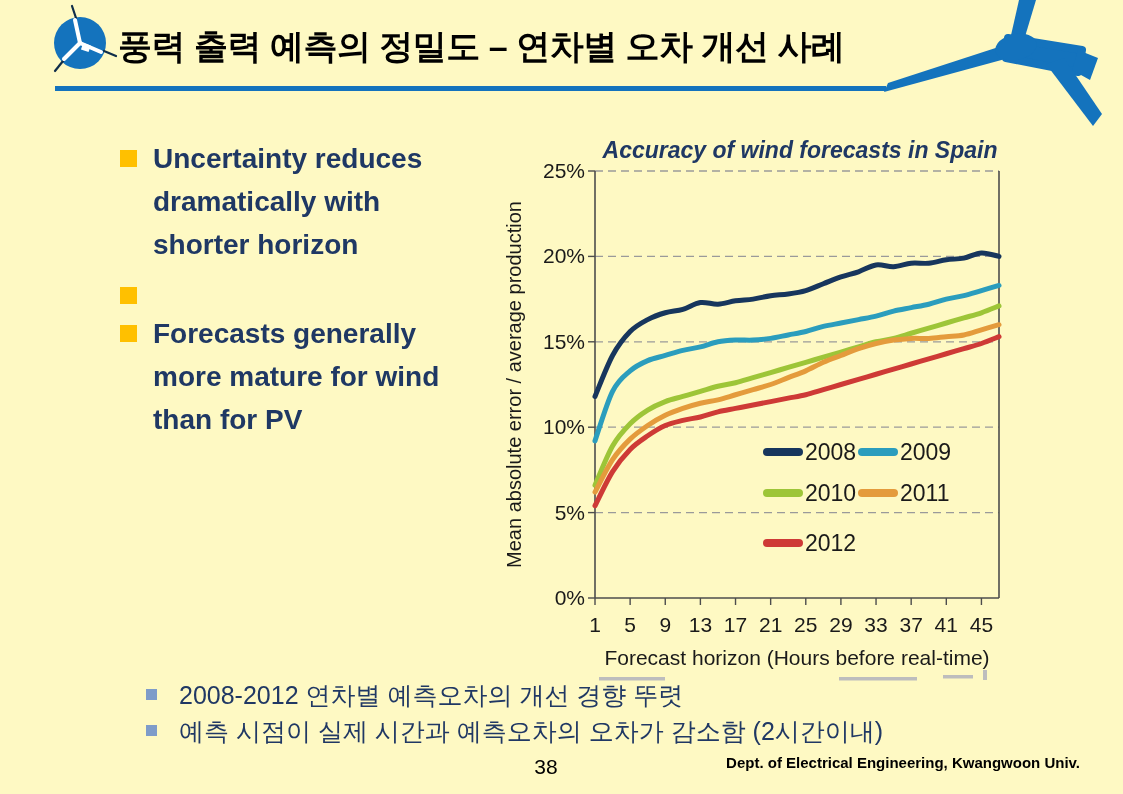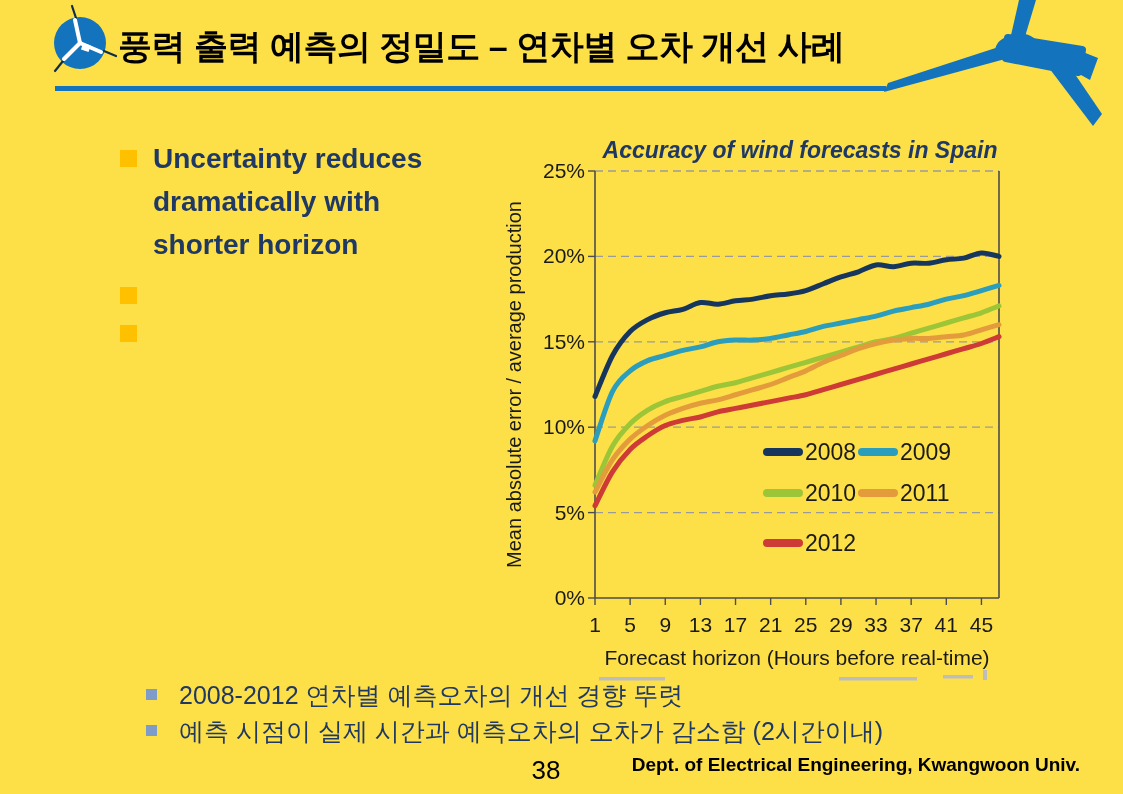--- a/index.html
+++ b/index.html
@@ -1,17 +1,17 @@
 <!DOCTYPE html>
 <html><head>
 <meta charset="utf-8">
 <style>
   html,body{margin:0;padding:0;background:#888;}
   .slide{
-    position:relative;width:1123px;height:794px;background:#fde047;overflow:hidden;
+    position:relative;width:1123px;height:794px;background:#fef9c3;overflow:hidden;
     font-family:"Liberation Sans","DejaVu Sans",sans-serif;margin:0 auto;
   }
   .abs{position:absolute;}
   
   .slide-title{
     left:118px;top:24px;width:860px;
     font-size:34px;font-weight:bold;color:#000;letter-spacing:-0.5px;
     white-space:nowrap;z-index:2;
   }
   
@@ -20,22 +20,22 @@
   .bullet-square{flex:0 0 17px;width:17px;height:17px;background:#FFC000;margin:13px 16px 0 0;}
   .bullet-text{
     font-size:28px;font-weight:bold;color:#1F3864;line-height:43px;white-space:pre-line;
   }
   
   .notes{left:146px;top:679px;display:flex;flex-direction:column;row-gap:4px;z-index:2;}
   .note-item{display:flex;align-items:flex-start;}
   .note-square{flex:0 0 11px;width:11px;height:11px;background:#7E9CC9;margin:10px 22px 0 0;}
   .note-text{font-size:25px;color:#203864;line-height:32px;white-space:nowrap;}
   
-  .page-number{left:516px;top:755px;width:60px;text-align:center;font-size:26px;color:#000;}
-  .affiliation{right:43px;top:754px;font-size:19px;font-weight:bold;color:#000;}
+  .page-number{left:516px;top:755px;width:60px;text-align:center;font-size:21px;color:#000;}
+  .affiliation{right:43px;top:754px;font-size:15px;font-weight:bold;color:#000;}
   svg{display:block;}
 </style>
 </head>
 <body>
 
 <div class="slide">
 
   <svg class="abs" style="left:0;top:0;z-index:1" width="1123" height="132" viewBox="0 0 1123 132">
 
     <rect x="55" y="86" width="831" height="5" fill="#1473BD"></rect>
@@ -72,20 +72,23 @@
       <span class="bullet-square"></span>
       <span class="bullet-text">Uncertainty reduces
 dramatically with
 shorter horizon</span>
     </div>
     <div class="bullet-item">
       <span class="bullet-square"></span>
     </div>
     <div class="bullet-item">
       <span class="bullet-square"></span>
+      <span class="bullet-text">Forecasts generally
+more mature for wind
+than for PV</span>
     </div>
   </div>
 
   <svg id="chart" class="abs" style="left:495px;top:126px;z-index:1" width="565" height="565" viewBox="0 0 565 565">
       <text x="305" y="32" text-anchor="middle" font-size="23" font-weight="bold" font-style="italic" fill="#1F3864">Accuracy of wind forecasts in Spain</text>
       <g stroke="#9A9A9A" stroke-width="1.3" stroke-dasharray="8 5">
         <line x1="100" y1="386.6" x2="504" y2="386.6"></line>
         <line x1="100" y1="301.2" x2="504" y2="301.2"></line>
         <line x1="100" y1="215.8" x2="504" y2="215.8"></line>
         <line x1="100" y1="130.39999999999998" x2="504" y2="130.39999999999998"></line>

